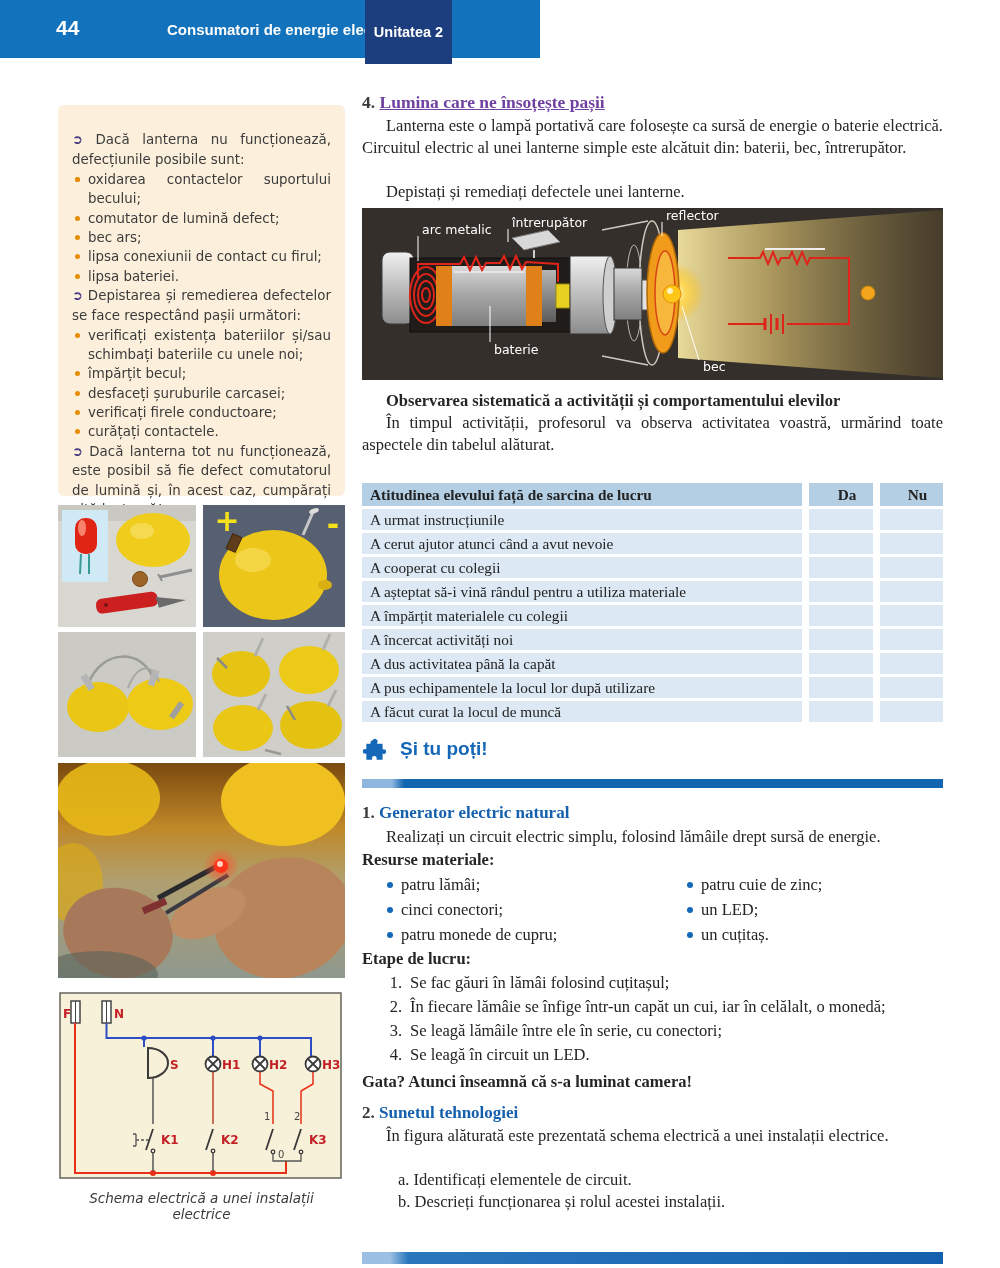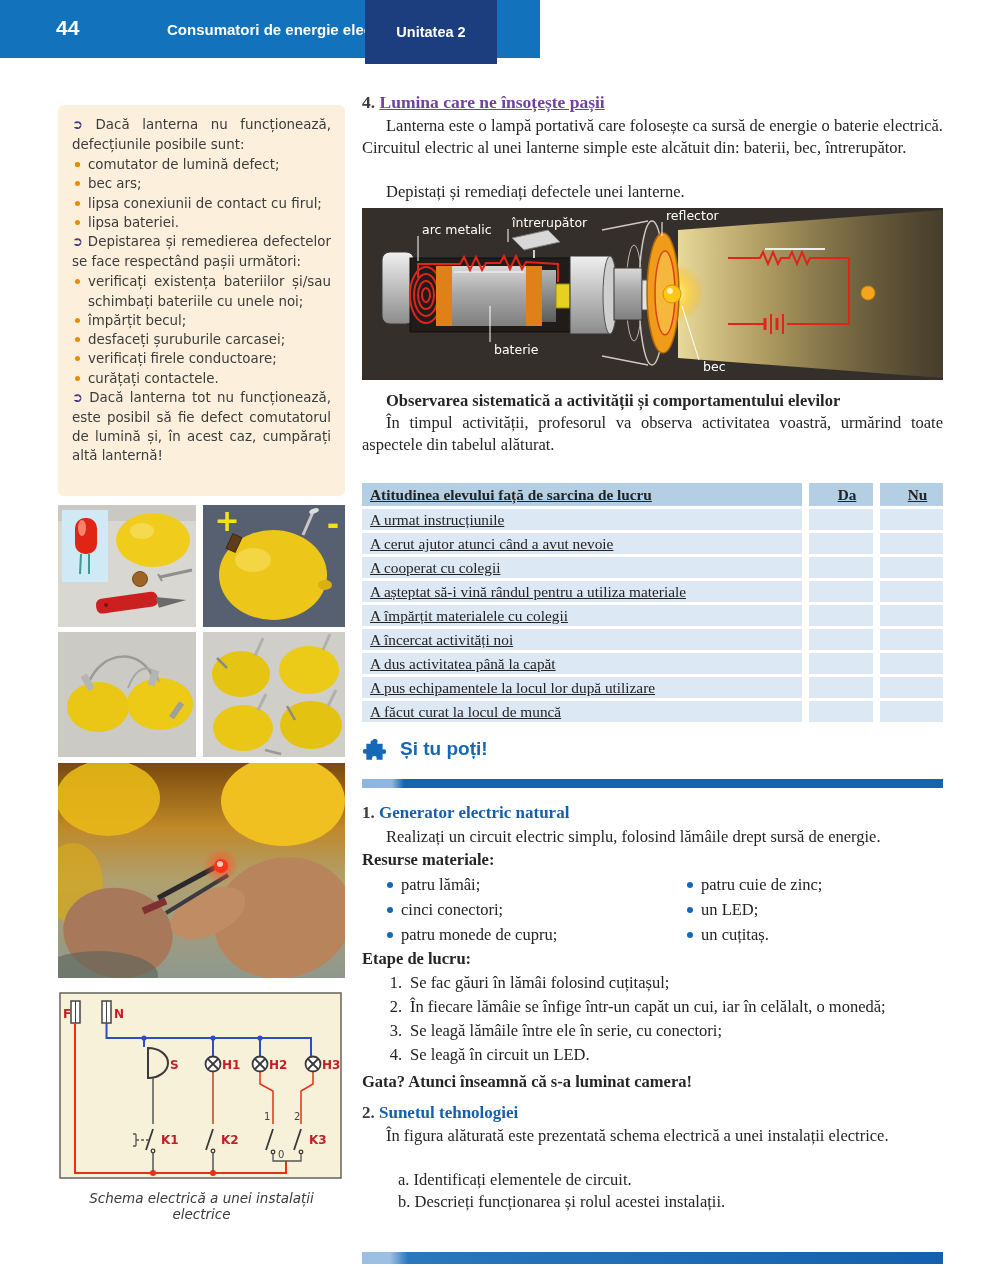--- a/index.html
+++ b/index.html
@@ -7,45 +7,45 @@
   .page {
     position:relative; width:1000px; height:1268px; background:#fff;
     font-family:"Liberation Serif","DejaVu Serif",serif; color:#232323; overflow:hidden;
   }
   .abs { position:absolute; }
 
   
   .hdr-bar { left:0; top:0; width:540px; height:58px; background:#1272bc; }
   .hdr-num { left:56px; top:16px; color:#fff; font:600 21px "Liberation Sans","DejaVu Sans",sans-serif; }
   .hdr-title { left:167px; top:21px; color:#fff; font:bold 15px "Liberation Sans","DejaVu Sans",sans-serif; }
-  .hdr-unit { left:365px; top:0; width:132px; height:64px; background:#1d3e7e; display:flex; align-items:center; justify-content:center; }
+  .hdr-unit { left:365px; top:0; width:87px; height:64px; background:#1d3e7e; display:flex; align-items:center; justify-content:center; }
   .hdr-unit span { color:#fff; font:bold 14.5px "Liberation Sans","DejaVu Sans",sans-serif; }
 
   
   .sidebar { left:58px; top:105px; width:287px; height:391px; background:#fcf0dc; border-radius:6px;
-    padding:10px 14px; font:13.4px/1.44 "DejaVu Sans","Liberation Sans",sans-serif; color:#3b3b3b; text-align:justify; }
+    padding:25px 14px; font:13.4px/1.44 "DejaVu Sans","Liberation Sans",sans-serif; color:#3b3b3b; text-align:justify; }
   .s-para { margin-bottom:1px; }
   .s-arrow { color:#40357e; font-family:"DejaVu Sans",sans-serif; font-size:13px; }
   .s-li { position:relative; padding-left:16px; }
   .s-li .dot { position:absolute; left:3px; top:7px; width:5px; height:5px; border-radius:50%; background:#e78c06; }
 
   
   .ph { display:block; }
 
   
   .main-col { left:362px; width:581px; }
   .h4title { top:92px; font:bold 17.5px "Liberation Serif",serif; }
   .h4title .num { color:#3a3a3a; }
   .h4title .ttl { color:#7141a1;text-decoration:underline; }
   .body-par { font:16.5px/22px "Liberation Serif",serif; text-align:justify; color:#252525; }
   .ind { text-indent:24px; }
   .b { font-weight:bold; }
 
   
-  .tbl { top:483px; display:flex; flex-direction:column; gap:3px; font:15.3px "Liberation Serif",serif;text-decoration:underline; }
+  .tbl { top:483px; display:flex; flex-direction:column; gap:3px; font:15.3px "Liberation Serif",serif; }
   .trow { display:grid; grid-template-columns:440px 64px 63px; column-gap:7px; }
   .tcell { background:#dce8f4; height:21px; line-height:21px; padding-left:8px; }
   .tcell.sq { padding-left:0; }
   .thead .tcell { background:#b4cfe4; font-weight:bold; height:23px; line-height:23px; }
   .tcell.ctr { text-align:center; padding-left:12px; }
 
   
   .situ { top:738px; display:flex; align-items:flex-start; gap:12px; }
   .situ .lbl { color:#1568b8; font:bold 19px "Liberation Sans","DejaVu Sans",sans-serif; }
   .divider { top:779px; height:9px; width:581px;
@@ -81,20 +81,21 @@
   <div class="abs hdr-unit">
     <span>Unitatea 2</span>
   </div>
 
   <div class="abs sidebar">
     <div class="s-para">
       <span class="s-arrow">➲</span>
       <span>Dacă lanterna nu funcționează, defecțiunile posibile sunt:</span>
     </div>
     <div class="s-li"><span class="dot"></span></div>
+    <div class="s-li"><span class="dot"></span><span>oxidarea contactelor suportului becului;</span></div>
     <div class="s-li"><span class="dot"></span><span>comutator de lumină defect;</span></div>
     <div class="s-li"><span class="dot"></span><span>bec ars;</span></div>
     <div class="s-li"><span class="dot"></span><span>lipsa conexiunii de contact cu firul;</span></div>
     <div class="s-li"><span class="dot"></span><span>lipsa bateriei.</span></div>
     <div class="s-para">
       <span class="s-arrow">➲</span>
       <span>Depistarea și remedierea defectelor se face respectând pașii următori:</span>
     </div>
     <div class="s-li"><span class="dot"></span><span>verificați existența bateriilor și/sau schimbați bateriile cu unele noi;</span></div>
     <div class="s-li"><span class="dot"></span><span>împărțit becul;</span></div>

